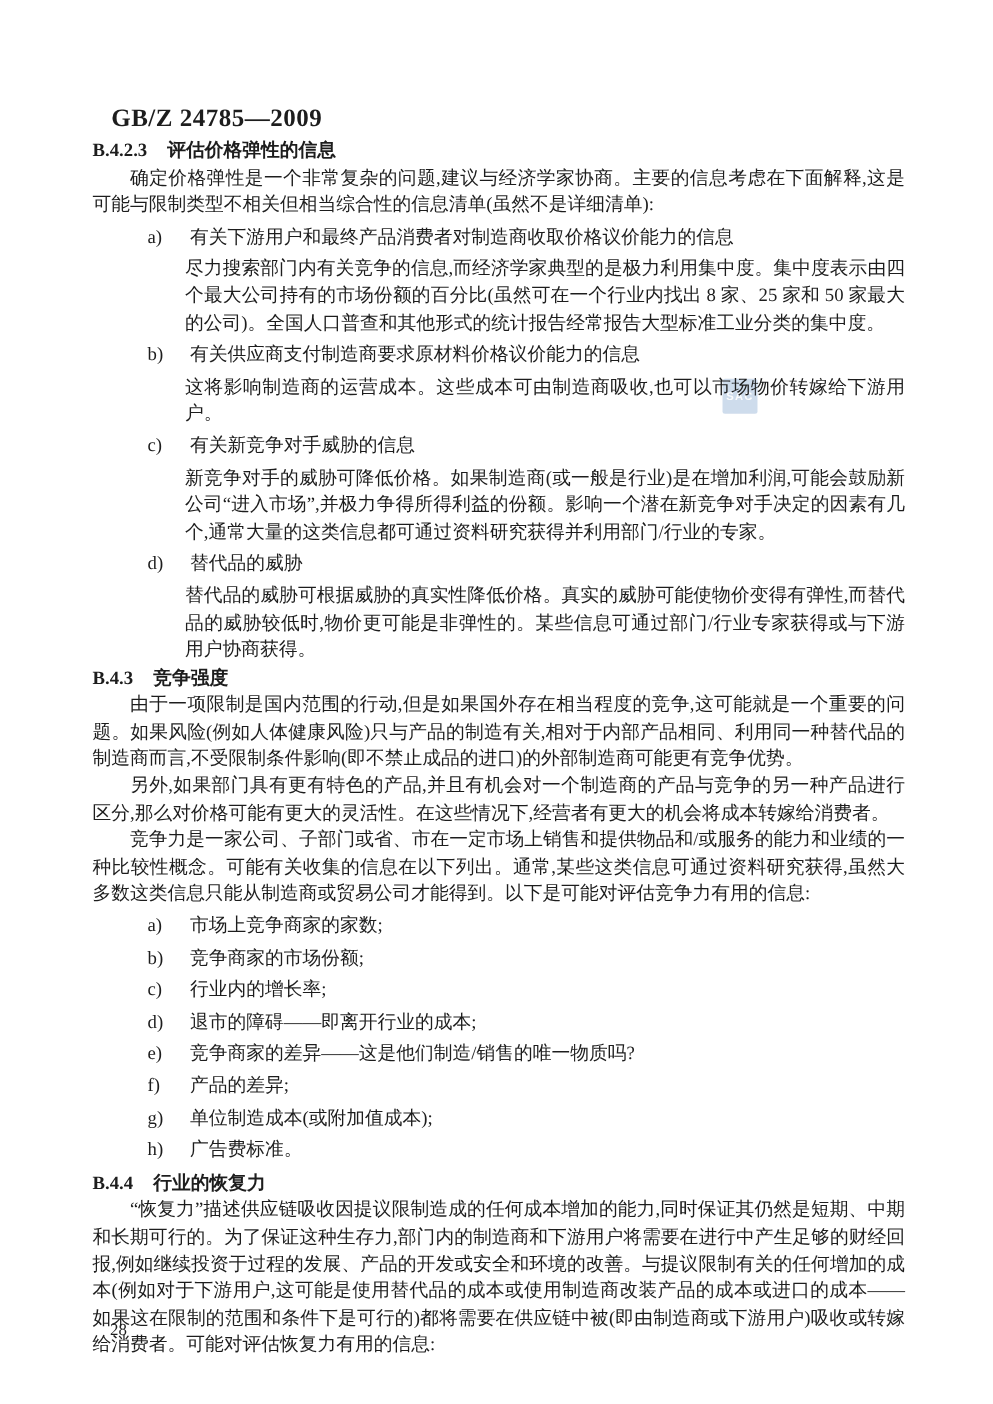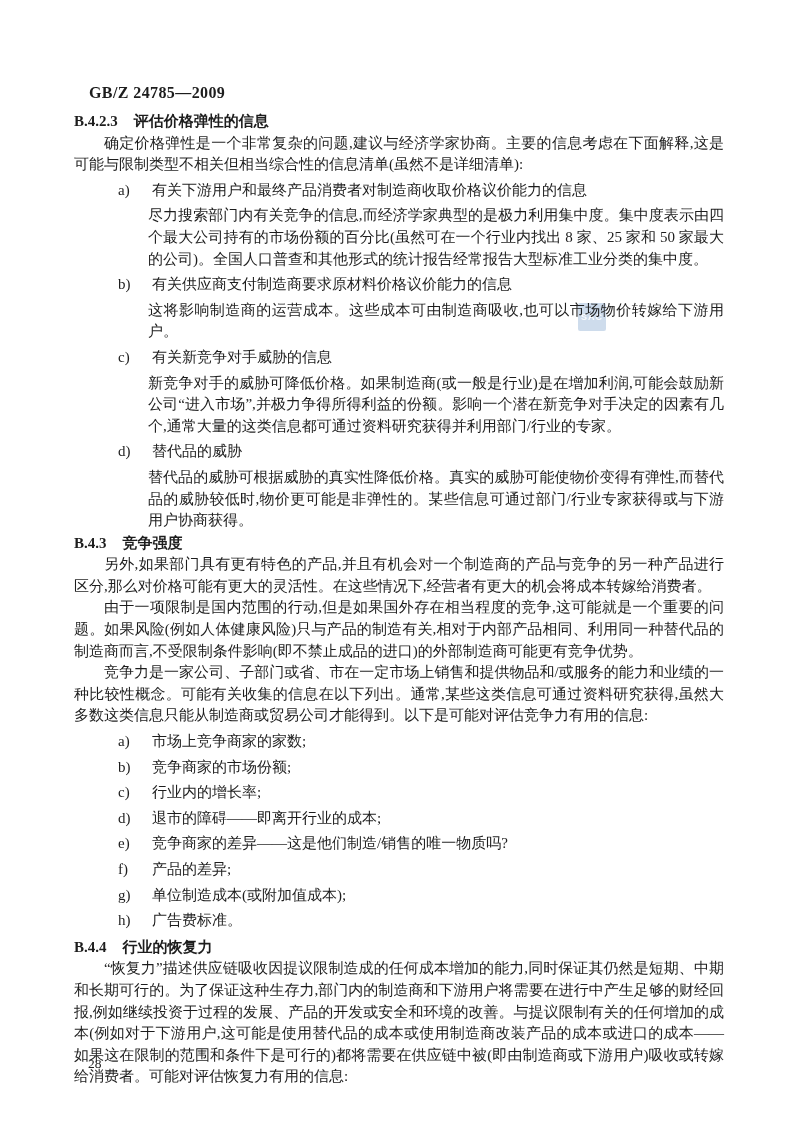--- a/index.html
+++ b/index.html
@@ -6,21 +6,21 @@
   .page {
     position:relative;
     width:794px; height:1123px;
     background:#ffffff;
     font-family:"Liberation Serif","DejaVu Serif",serif;
     color:#1d1d1d;
     overflow:hidden;
   }
   .doc-header {
     position:absolute; left:89px; top:84px;
-    font-size:16px; font-weight:bold; letter-spacing:0.4px;
+    font-size:20px; font-weight:bold; letter-spacing:0.4px;
     white-space:nowrap;
   }
   .content {
     position:absolute; left:74px; top:110px; width:650px;
     font-size:15px; line-height:21.6px;
     text-align:justify; text-justify:inter-character; text-align-last:left;
   }
   .heading {
     font-weight:bold;
     font-family:"Liberation Sans","DejaVu Sans",sans-serif;
@@ -83,22 +83,22 @@
     </div>
     <div class="li">
       <span class="li-label">d)</span>
       <div class="li-title">替代品的威胁</div>
       <div class="li-detail">替代品的威胁可根据威胁的真实性降低价格。真实的威胁可能使物价变得有弹性,而替代品的威胁较低时,物价更可能是非弹性的。某些信息可通过部门/行业专家获得或与下游用户协商获得。</div>
     </div>
 
     <div class="heading">
       <span class="hnum">B.4.3</span><span class="htitle">竞争强度</span>
     </div>
+    <p class="para">由于一项限制是国内范围的行动,但是如果国外存在相当程度的竞争,这可能就是一个重要的问题。如果风险(例如人体健康风险)只与产品的制造有关,相对于内部产品相同、利用同一种替代品的制造商而言,不受限制条件影响(即不禁止成品的进口)的外部制造商可能更有竞争优势。</p>
     <p class="para">另外,如果部门具有更有特色的产品,并且有机会对一个制造商的产品与竞争的另一种产品进行区分,那么对价格可能有更大的灵活性。在这些情况下,经营者有更大的机会将成本转嫁给消费者。</p>
-    <p class="para">由于一项限制是国内范围的行动,但是如果国外存在相当程度的竞争,这可能就是一个重要的问题。如果风险(例如人体健康风险)只与产品的制造有关,相对于内部产品相同、利用同一种替代品的制造商而言,不受限制条件影响(即不禁止成品的进口)的外部制造商可能更有竞争优势。</p>
     <p class="para">竞争力是一家公司、子部门或省、市在一定市场上销售和提供物品和/或服务的能力和业绩的一种比较性概念。可能有关收集的信息在以下列出。通常,某些这类信息可通过资料研究获得,虽然大多数这类信息只能从制造商或贸易公司才能得到。以下是可能对评估竞争力有用的信息:</p>
 
     <div class="li">
       <span class="li-label">a)</span>
       <div class="li-title">市场上竞争商家的家数;</div>
     </div>
     <div class="li">
       <span class="li-label">b)</span>
       <div class="li-title">竞争商家的市场份额;</div>
     </div>

